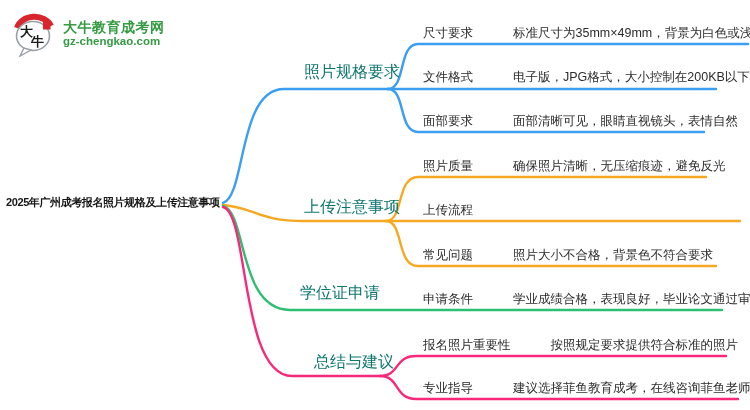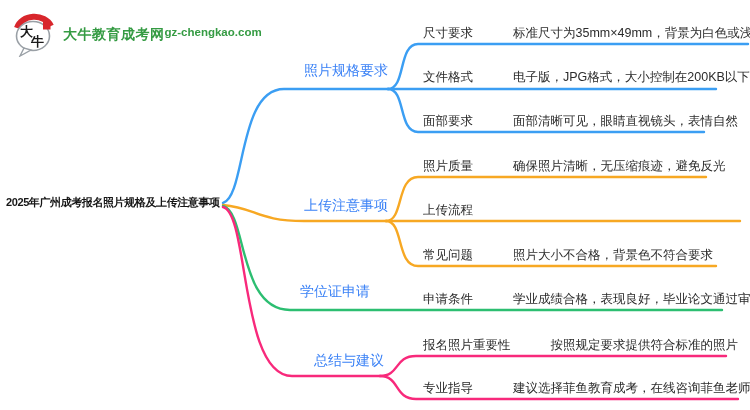--- a/index.html
+++ b/index.html
@@ -5,31 +5,31 @@
   html,body{margin:0;padding:0;}
   body{
     width:750px;height:410px;position:relative;overflow:hidden;
     background:#ffffff;
     font-family:"Liberation Sans","DejaVu Sans",sans-serif;
   }
   #map-canvas{position:absolute;left:0;top:0;z-index:0;}
   #map-canvas path{fill:none;stroke-width:2.4;stroke-linecap:round;}
 
   .logo{position:absolute;left:12px;top:11px;display:flex;align-items:center;gap:7px;z-index:2;}
-  .logo-text{display:flex;flex-direction:row;line-height:1.15;}
+  .logo-text{display:flex;flex-direction:column;line-height:1.15;}
   .logo-brand{font-size:14px;font-weight:bold;color:#359B43;letter-spacing:.5px;}
   .logo-domain{font-size:11.5px;font-weight:bold;color:#359B43;}
 
   .root-title{
     position:absolute;left:6px;top:195px;z-index:1;
     font-size:11px;font-weight:bold;color:#161616;letter-spacing:-.4px;white-space:nowrap;
   }
 
   .branch-label{
-    position:absolute;z-index:1;font-size:14px;color:#3b82f6;white-space:nowrap;
+    position:absolute;z-index:1;font-size:16px;color:#0f766e;white-space:nowrap;
   }
   .node-row{
     position:absolute;left:415px;z-index:1;height:22px;
     display:flex;align-items:center;gap:40px;
     padding:0 10px 0 8px;font-size:12.5px;color:#2b2b2b;white-space:nowrap;
   }
   .node-label{flex:none;}
   .node-value{flex:none;}
 </style>
 </head>

